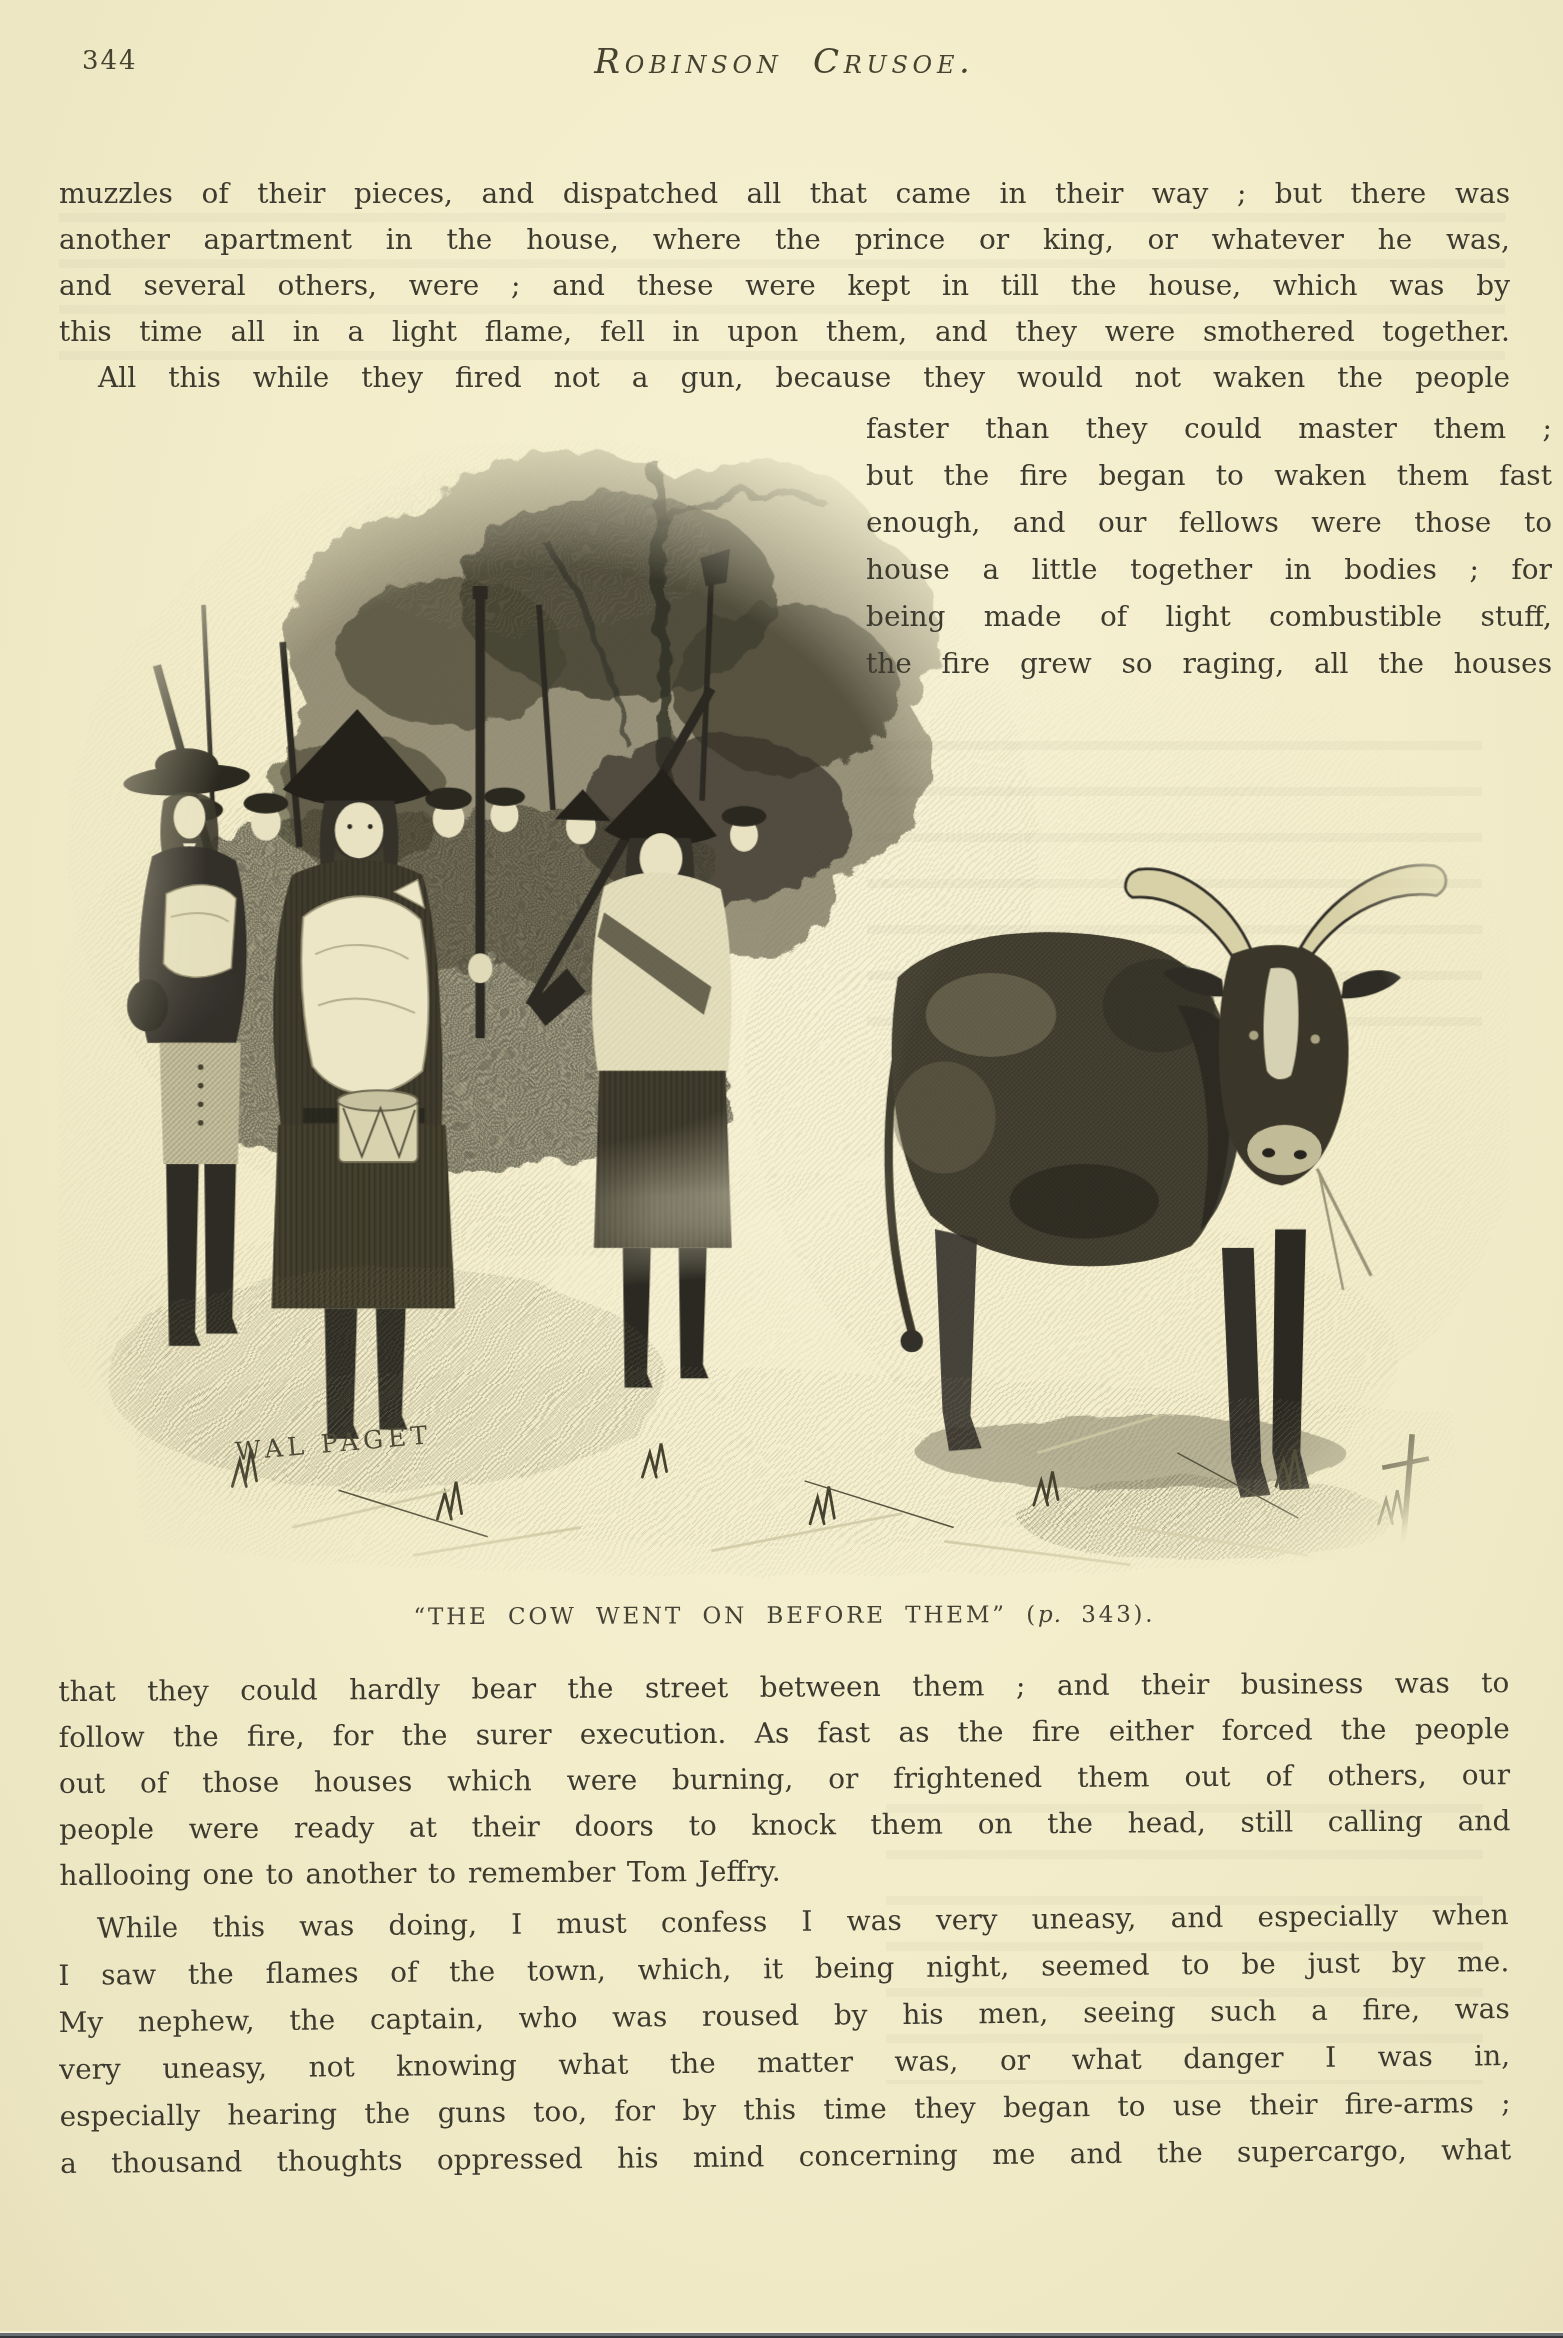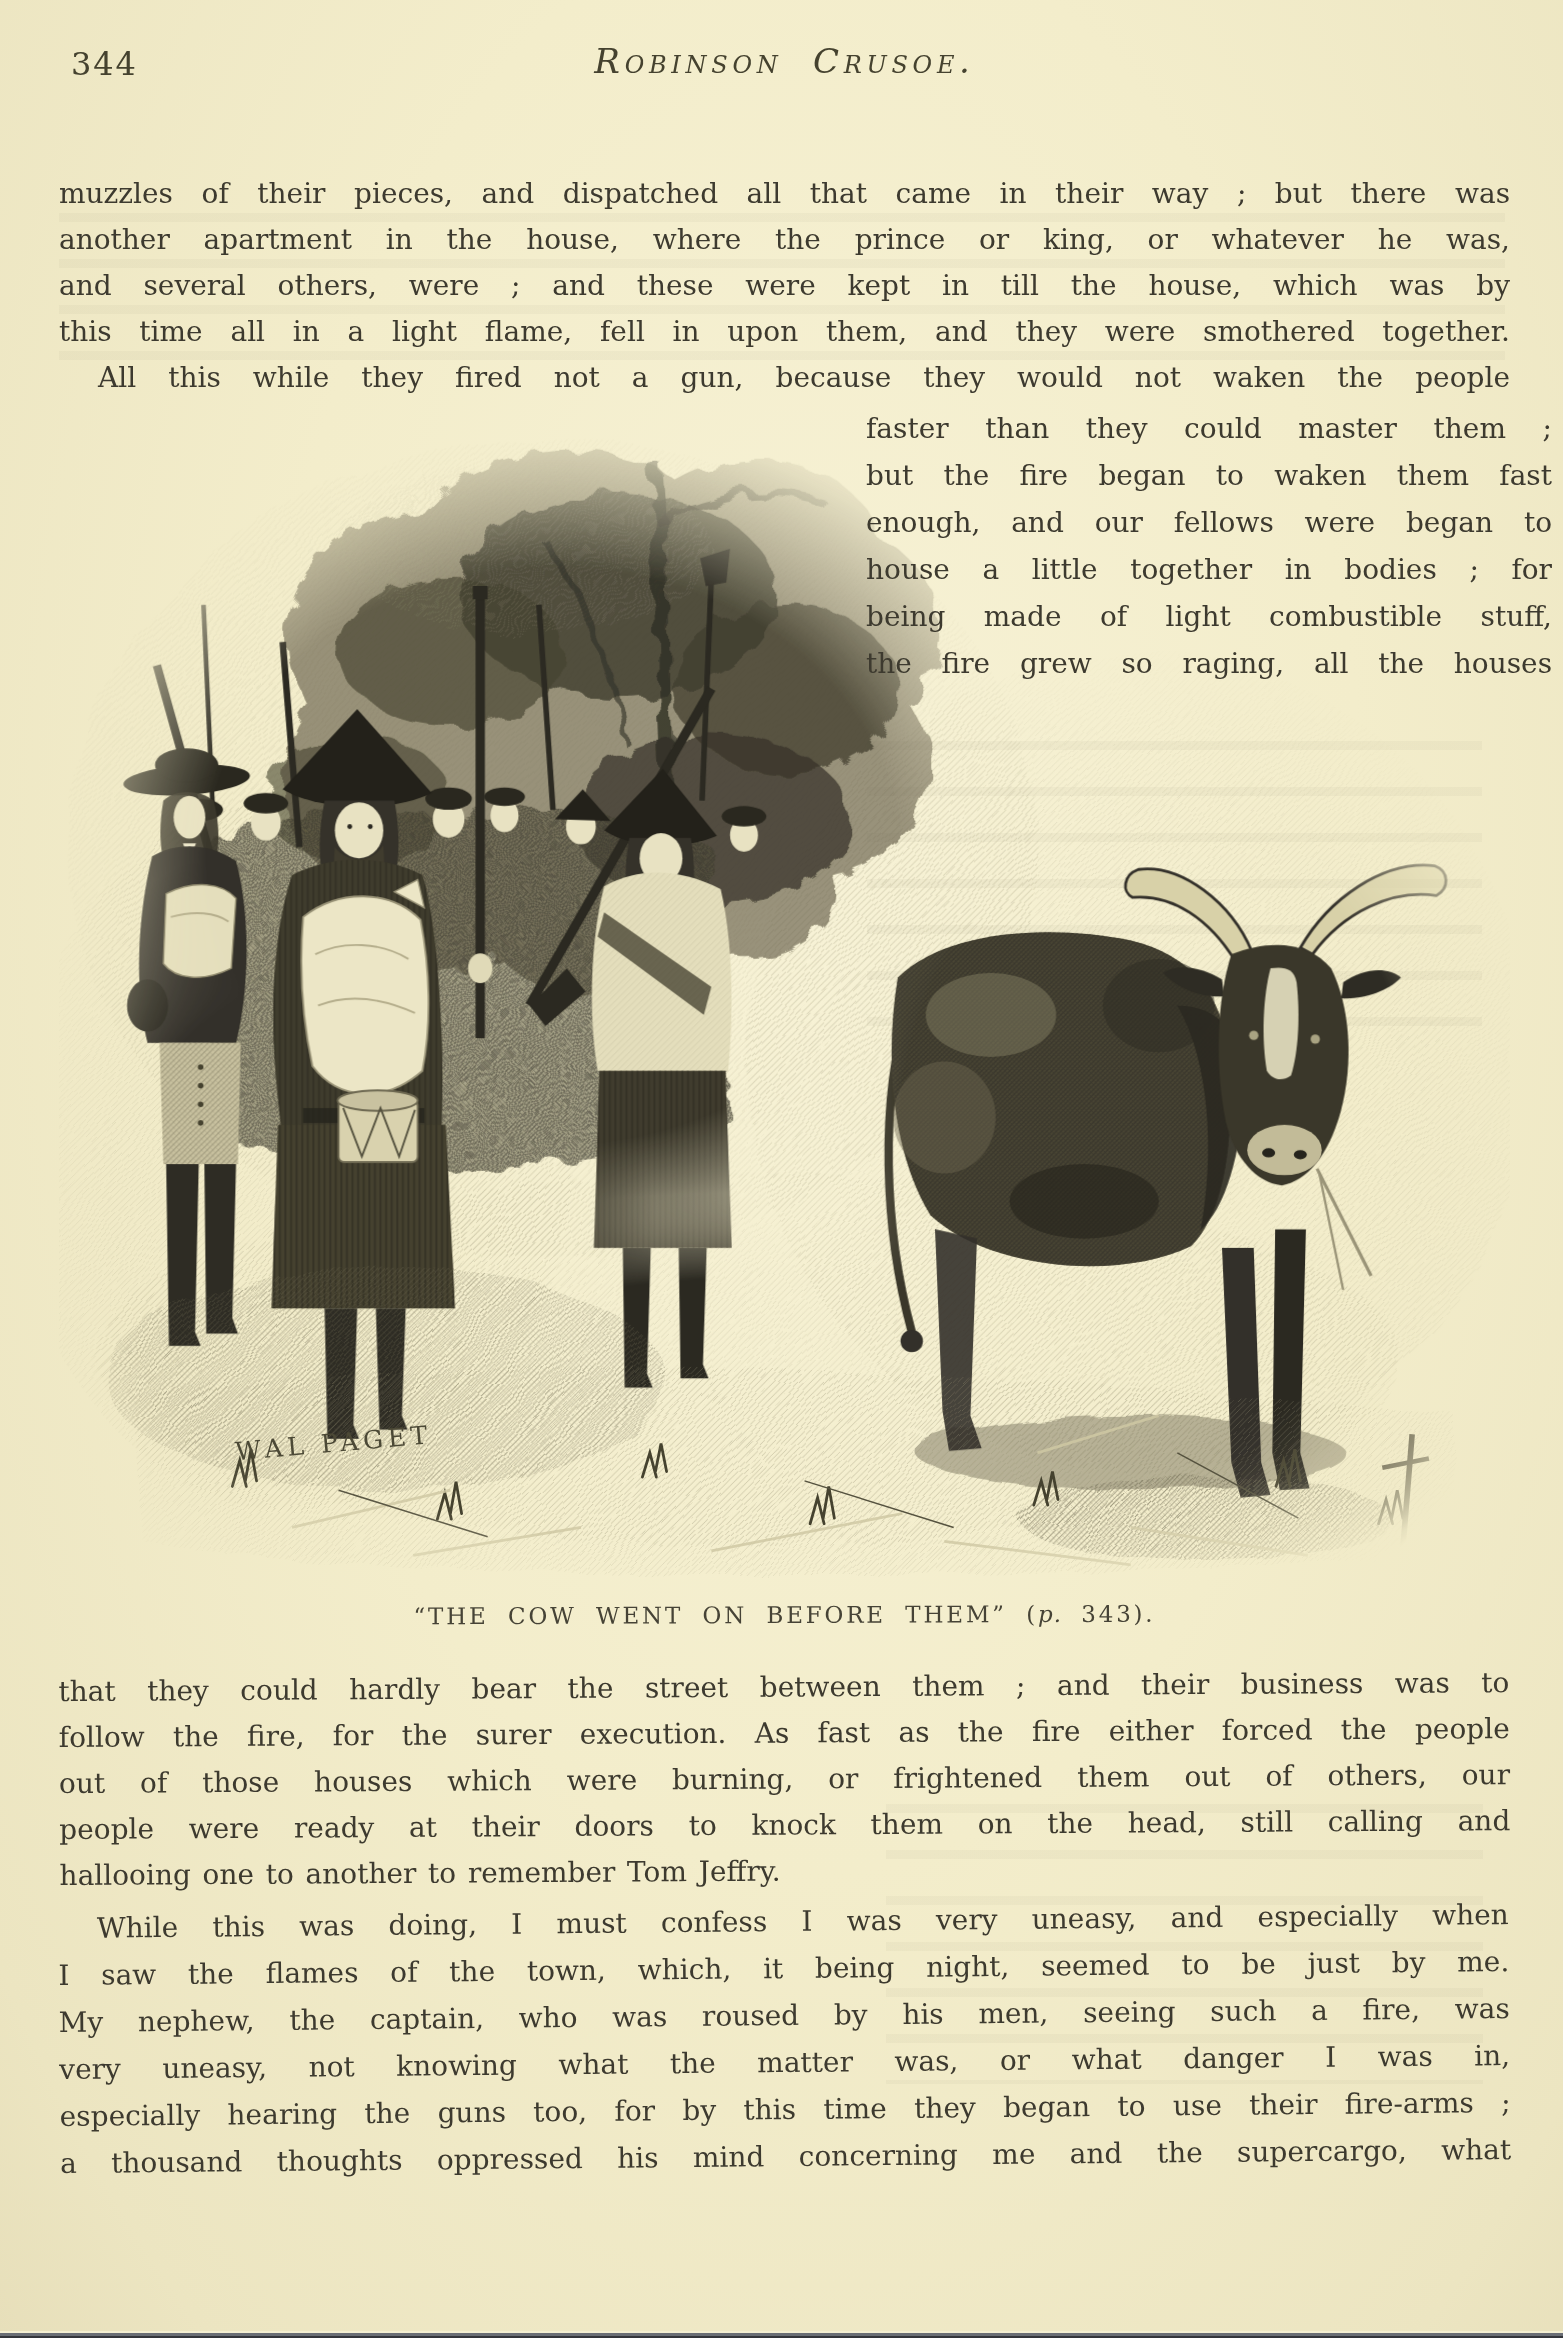--- a/index.html
+++ b/index.html
@@ -6,21 +6,21 @@
   .page{
     position:relative; width:1563px; height:2339px; overflow:hidden;
     background:#f2ecc9;
     background-image:radial-gradient(ellipse at 52% 38%, #f7f2d6 0%, #f3edcb 48%, #ece5c1 88%, #e7dfba 100%);
     font-family:"DejaVu Serif", serif;
     color:#3d3a2f;
   }
   .content{position:relative; padding:0 53px 0 59px;}
   
   .pagehead{position:relative; margin-top:41px; height:50px;}
-  .pagenum{position:absolute; left:12px; top:3.7px; font-size:32px; letter-spacing:1.9px; color:#45422f;}
+  .pagenum{position:absolute; left:23px; top:3.7px; font-size:26px; letter-spacing:1.9px; color:#45422f;}
   .runtitle{
     position:absolute; left:50%; top:0; transform:translateX(-50%);
     font-style:italic; font-variant:small-caps; font-size:34px;
     letter-spacing:4.7px; word-spacing:15px; color:#45422f; white-space:nowrap;
   }
   
   .para{position:relative;}
   .tline{
     font-size:28px; line-height:46px; text-align:justify; text-align-last:justify;
     word-spacing:2.8px; color:#3d3a2f;
@@ -292,21 +292,21 @@
             <line x1="1420" y1="1136" x2="1470" y2="1126" stroke="#4a4634" stroke-width="5"></line>
           </g>
 
           <text class="sig" x="190" y="1128" transform="rotate(-5 190 1128)">WAL PAGET</text>
         </g>
       </svg>
 
       <div class="coltext para">
           <div class="tline">faster than they could master them ;</div>
           <div class="tline">but the fire began to waken them fast</div>
-          <div class="tline">enough, and our fellows were began to</div>
+          <div class="tline">enough, and our fellows were those to</div>
           <div class="tline">house a little together in bodies ; for</div>
           <div class="tline">being made of light combustible stuff,</div>
           <div class="tline">the fire grew so raging, all the houses</div>
         </div>
     </div>
 
     <div class="caption">
       <span>“THE COW WENT ON BEFORE THEM”</span><span><span> (</span><span class="pit">p.</span><span> 343).</span></span>
     </div>
 

